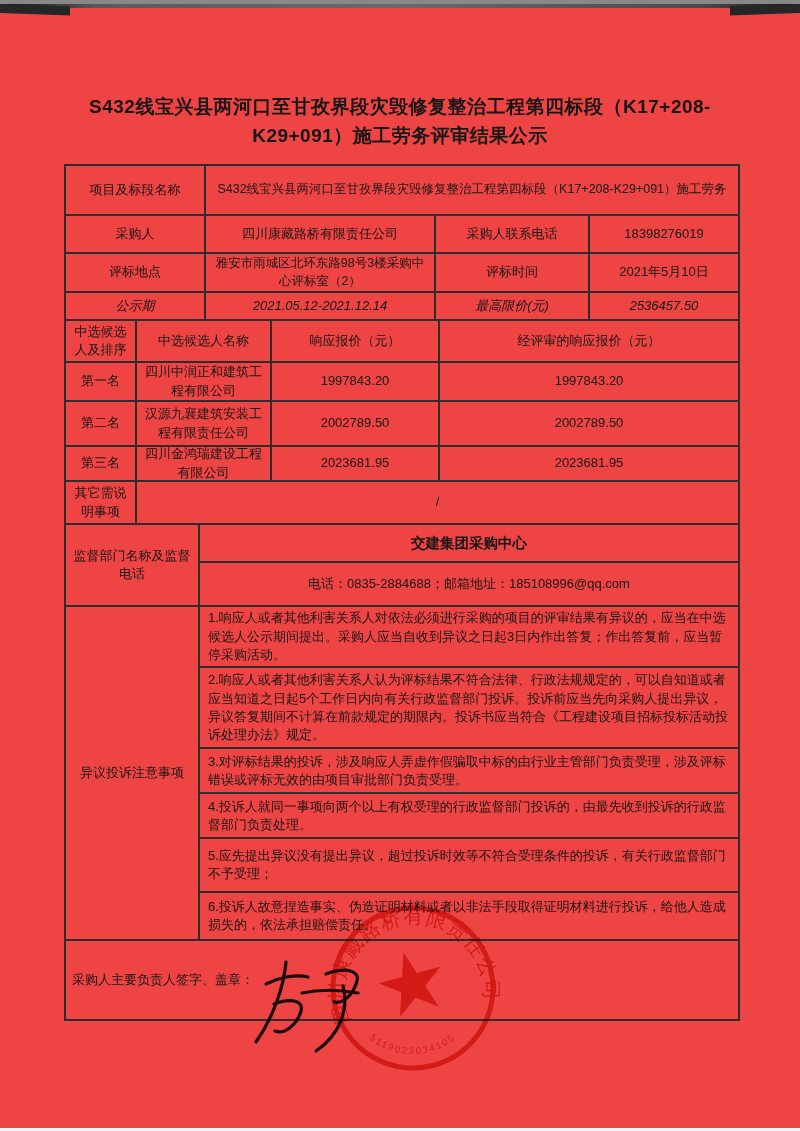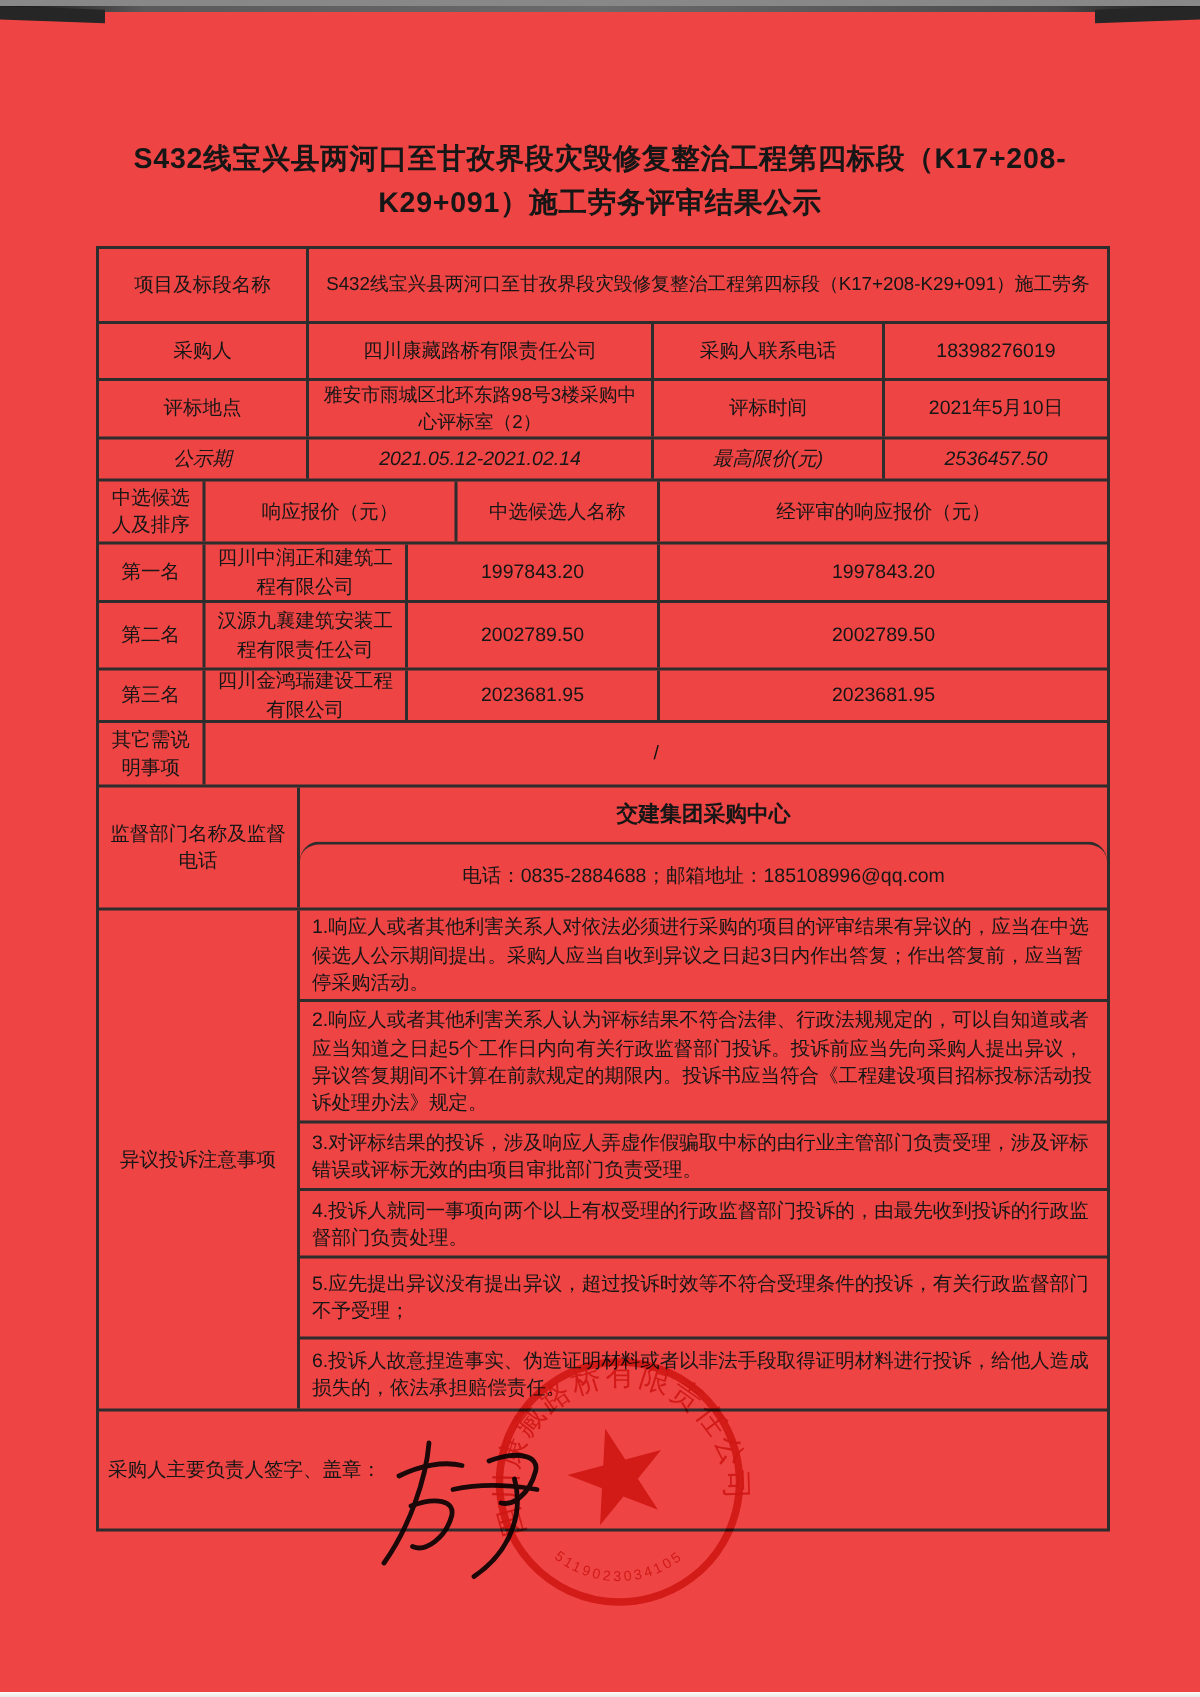--- a/index.html
+++ b/index.html
@@ -45,21 +45,21 @@
   .h48 { height:48px; } .h38 { height:38px; } .h39 { height:39px; } .h28 { height:28px;font-style:italic; }
   .h50 { height:42px; } .h51 { height:39px; } .h45 { height:45px; } .h35 { height:35px; }
   .h43 { height:43px; } .h80 { height:80px; }
   .small { font-size:12.5px; }
   .substack { flex:1; display:flex; flex-direction:column; }
   .subrow {
     border-top:2px solid #2d2d2d; display:flex; align-items:center;
     padding:3px 8px; text-align:left; overflow:hidden;
   }
   .subrow:first-child { border-top:none; }
-  .subrow.center { justify-content:center; text-align:left;border-radius:13px; }
+  .subrow.center { justify-content:center; text-align:left; }
   .supv-name { font-weight:bold; font-size:14.5px; }
   .h37s { height:37px; } .h45s { height:45px; }
   .h62s { height:62px; } .h80s { height:85px; } .h47s { height:47px; }
   .h40s { height:56px; } .h58s { height:50px; }
   .sig-row { align-items:center; }
   .sig-label { padding-left:6px; font-size:13px; }
   .seal { position:absolute; left:322px; top:893px; mix-blend-mode:multiply; opacity:0.88; }
   .signature { position:absolute; left:246px; top:944px; mix-blend-mode:multiply; }
 </style>
 </head>
@@ -88,29 +88,29 @@
 
     <div class="row h39">
       <div class="cell w138">评标地点</div>
       <div class="cell w230 small">雅安市雨城区北环东路98号3楼采购中心评标室（2）</div>
       <div class="cell w154">评标时间</div>
       <div class="cell grow">2021年5月10日</div>
     </div>
 
     <div class="row h28">
       <div class="cell w138">公示期</div>
-      <div class="cell w230">2021.05.12-2021.02.14</div>
+      <div class="cell w230">2021.05.12-2021.12.14</div>
       <div class="cell w154">最高限价(元)</div>
       <div class="cell grow">2536457.50</div>
     </div>
 
     <div class="row h50">
       <div class="cell w69">中选候选人及排序</div>
+      <div class="cell w135">中选候选人名称</div>
       <div class="cell w168">响应报价（元）</div>
-      <div class="cell w135">中选候选人名称</div>
       <div class="cell grow">经评审的响应报价（元）</div>
     </div>
 
     <div class="row h51">
       <div class="cell w69">第一名</div>
       <div class="cell w135">四川中润正和建筑工程有限公司</div>
       <div class="cell w168">1997843.20</div>
       <div class="cell grow">1997843.20</div>
     </div>
     <div class="row h45">

